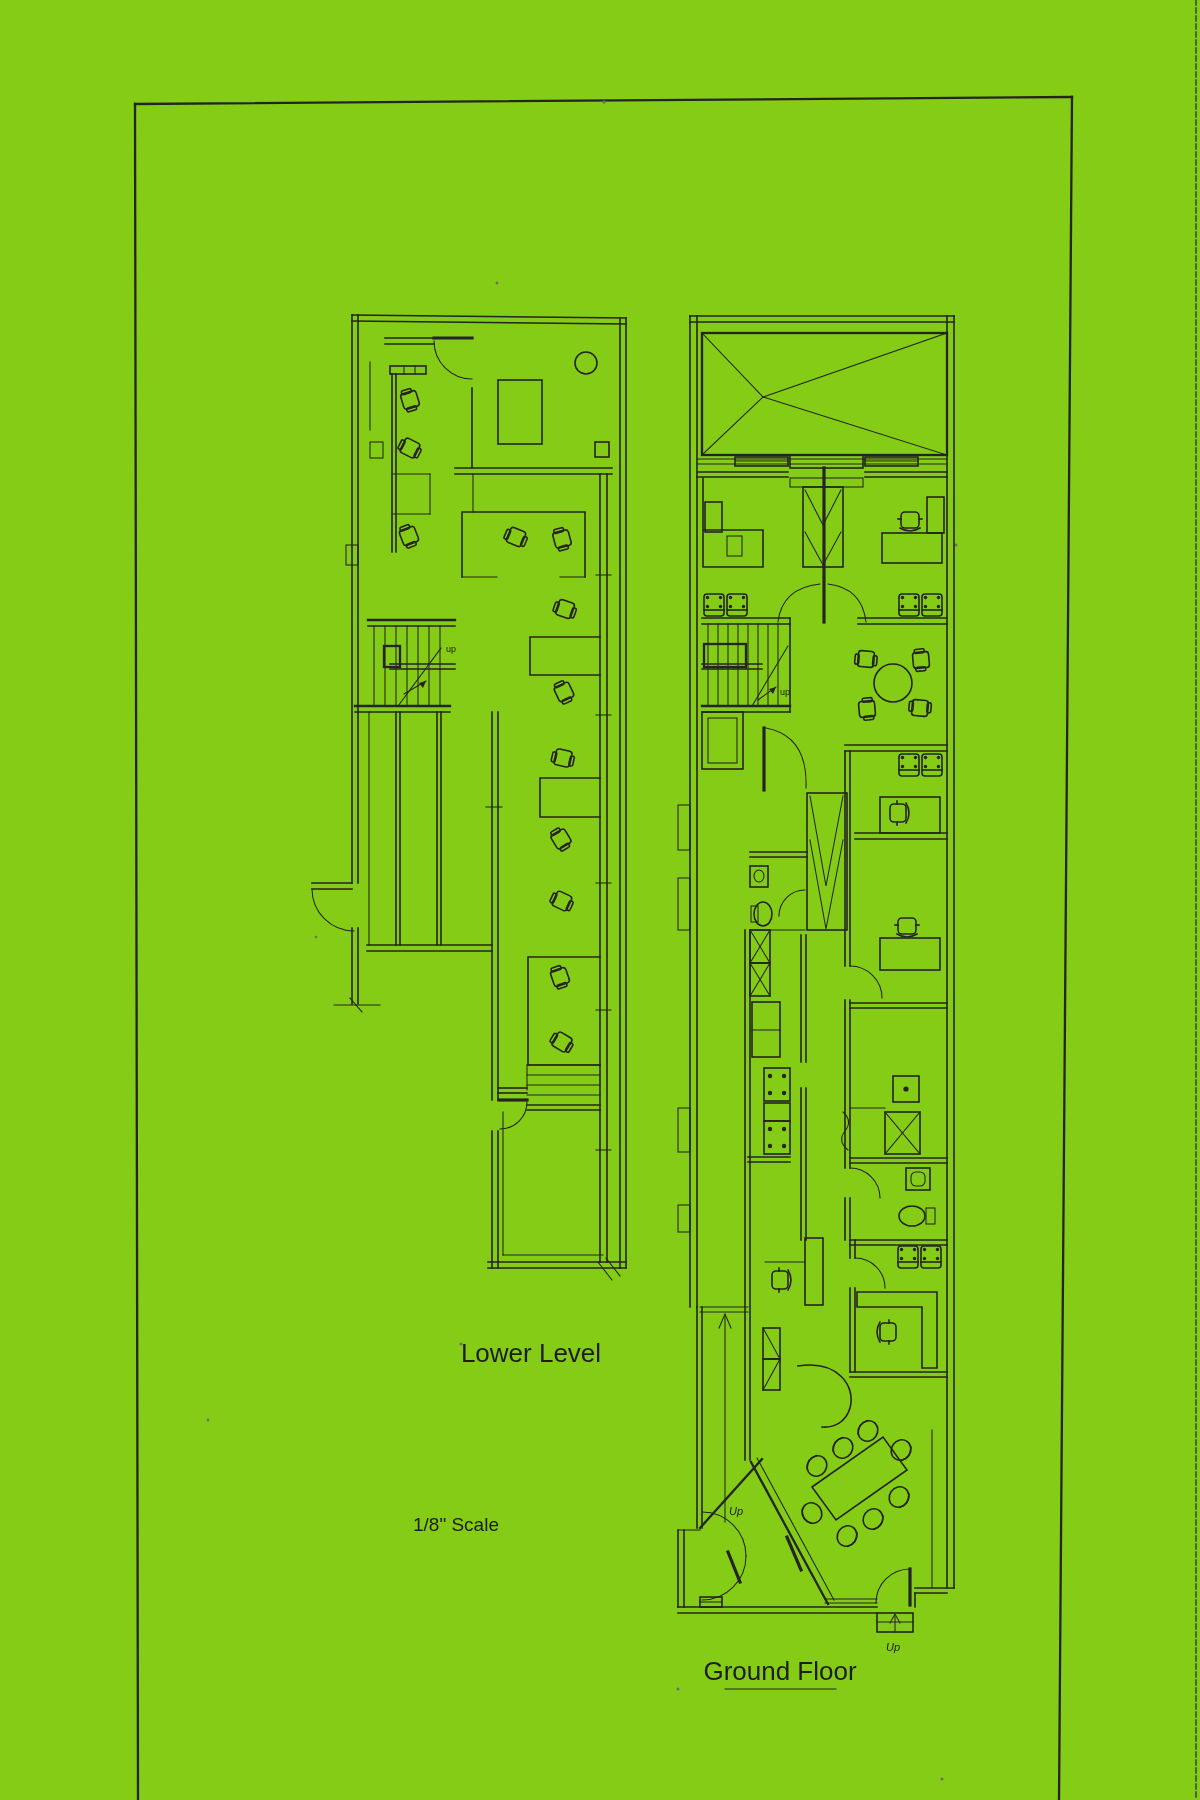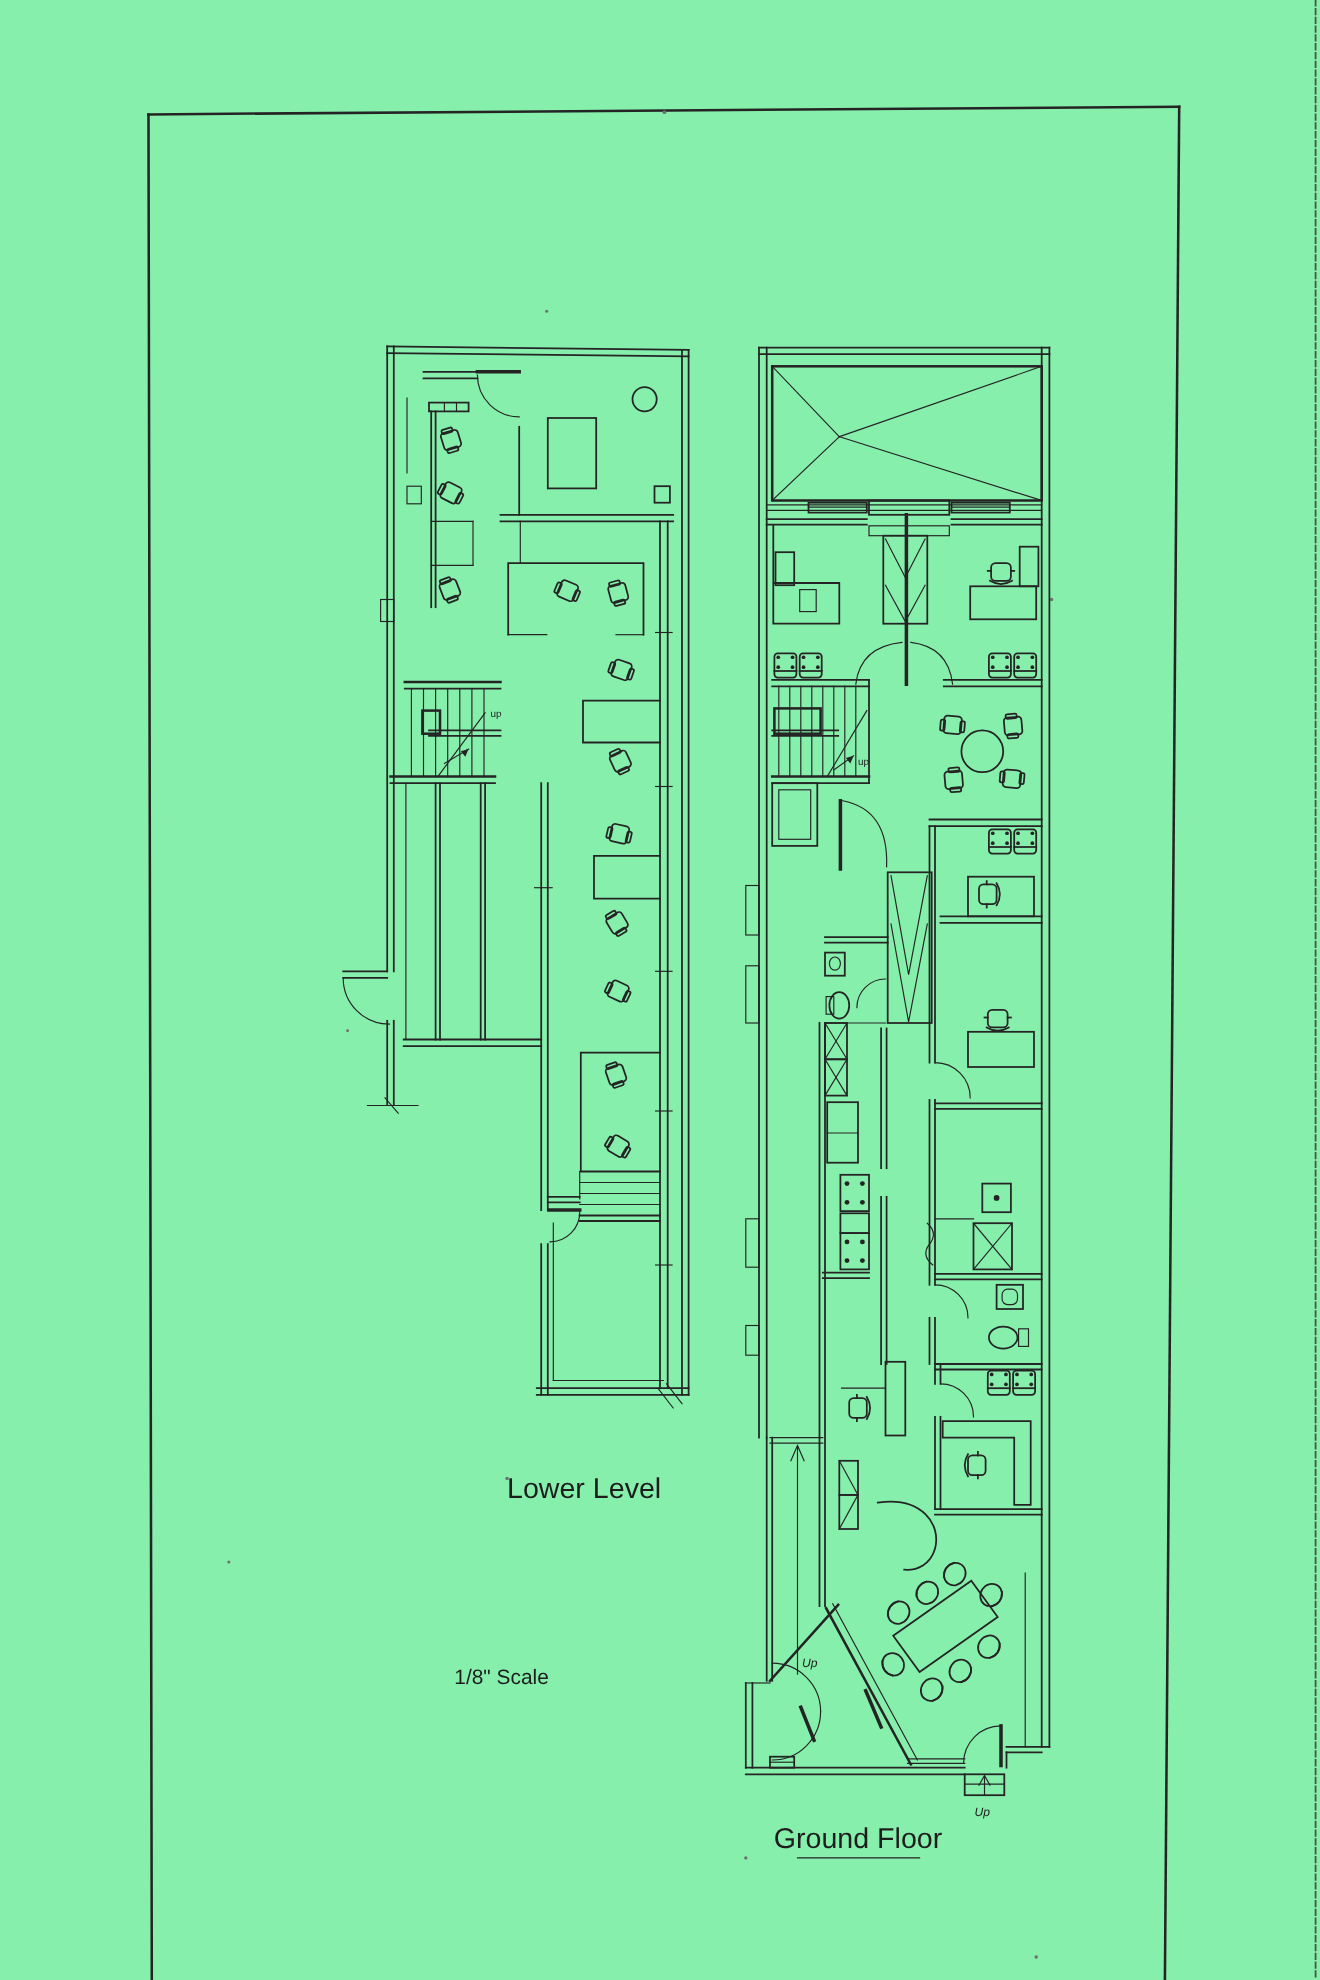--- a/index.html
+++ b/index.html
@@ -1,17 +1,17 @@
 <!DOCTYPE html>
 <html><head>
 <meta charset="utf-8">
 <style>
   html,body{margin:0;padding:0;background:#e8e8e8;}
   .sheet{
-    position:relative;width:1200px;height:1800px;background:#86efac;
+    position:relative;width:1200px;height:1800px;background:#84cc16;
     font-family:"Liberation Sans", sans-serif;overflow:hidden;
   }
   svg{position:absolute;left:0;top:0;}
   svg line, svg path, svg rect, svg circle, svg ellipse, svg polyline, svg polygon{
     stroke:#242424;fill:none;stroke-width:1.6;stroke-linecap:square;
   }
   svg .w2{stroke-width:2.3}
   svg .w3{stroke-width:3.2}
   svg .thin{stroke-width:1.05}
   svg .fdot{fill:#242424;stroke:none}

